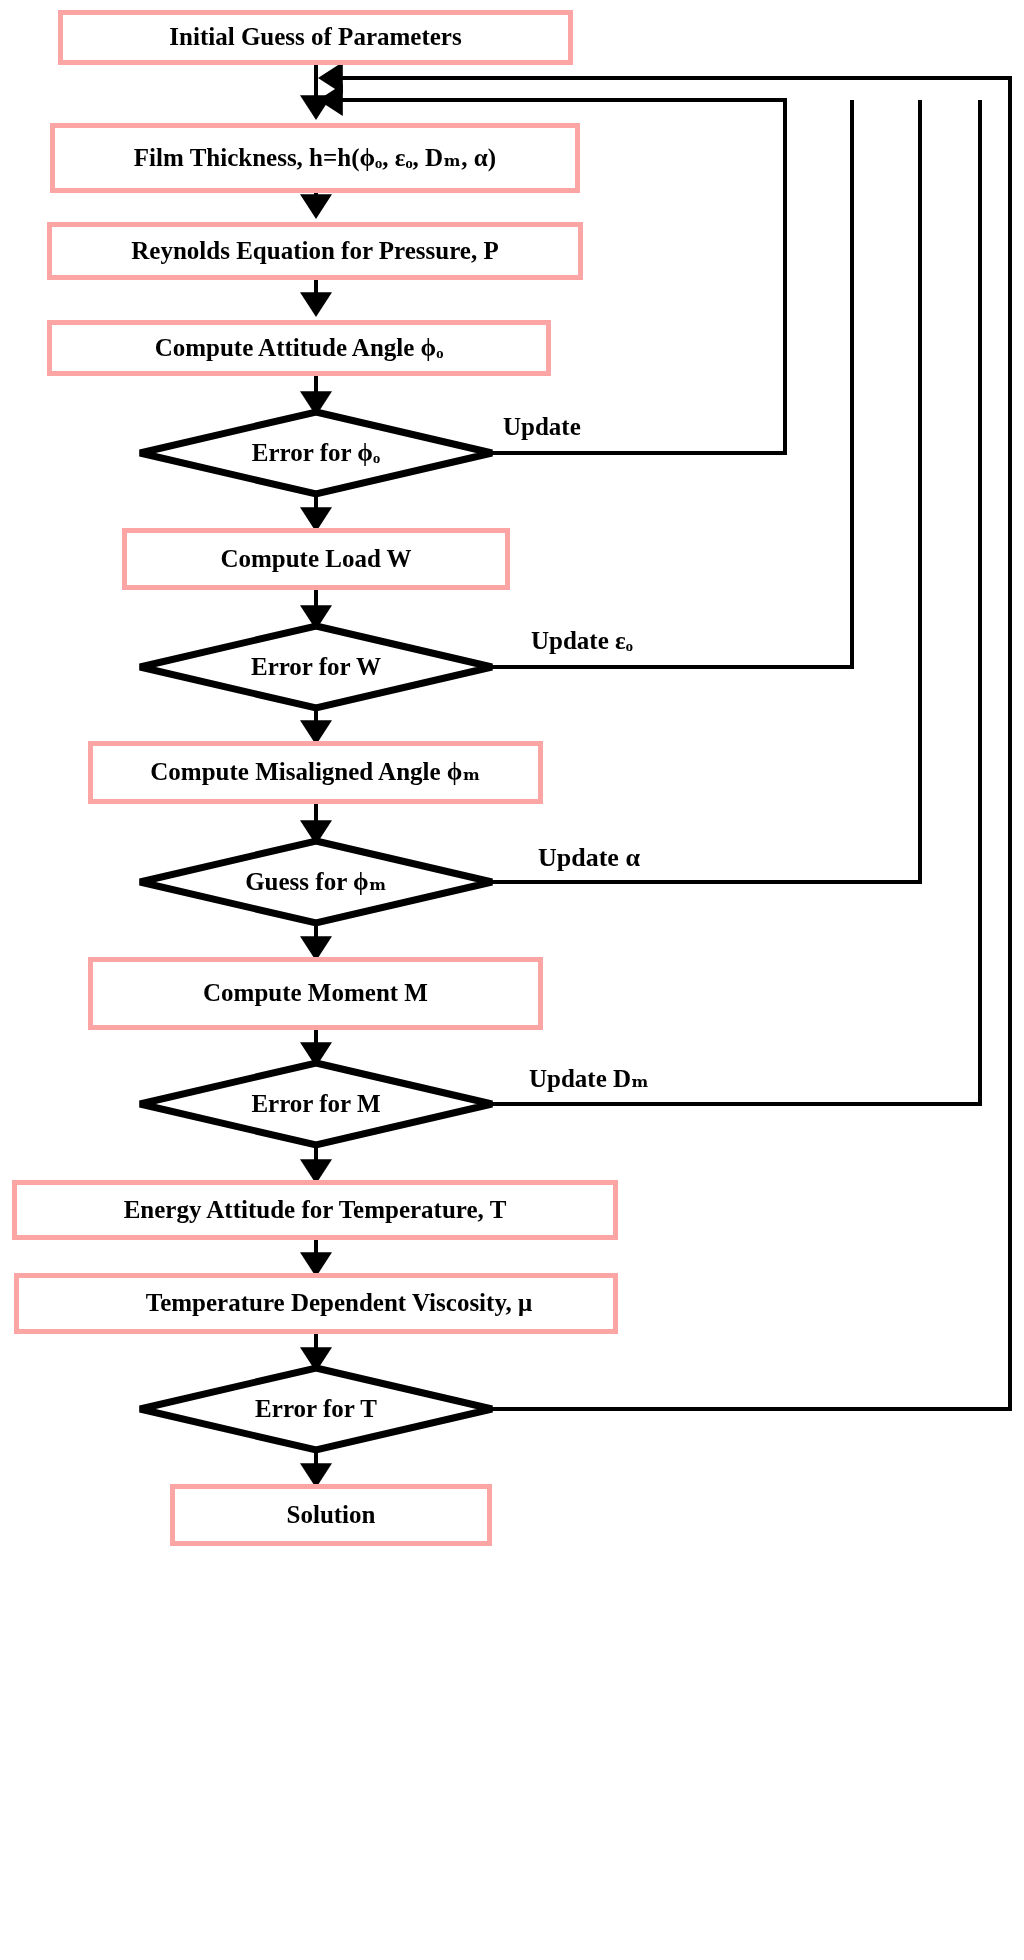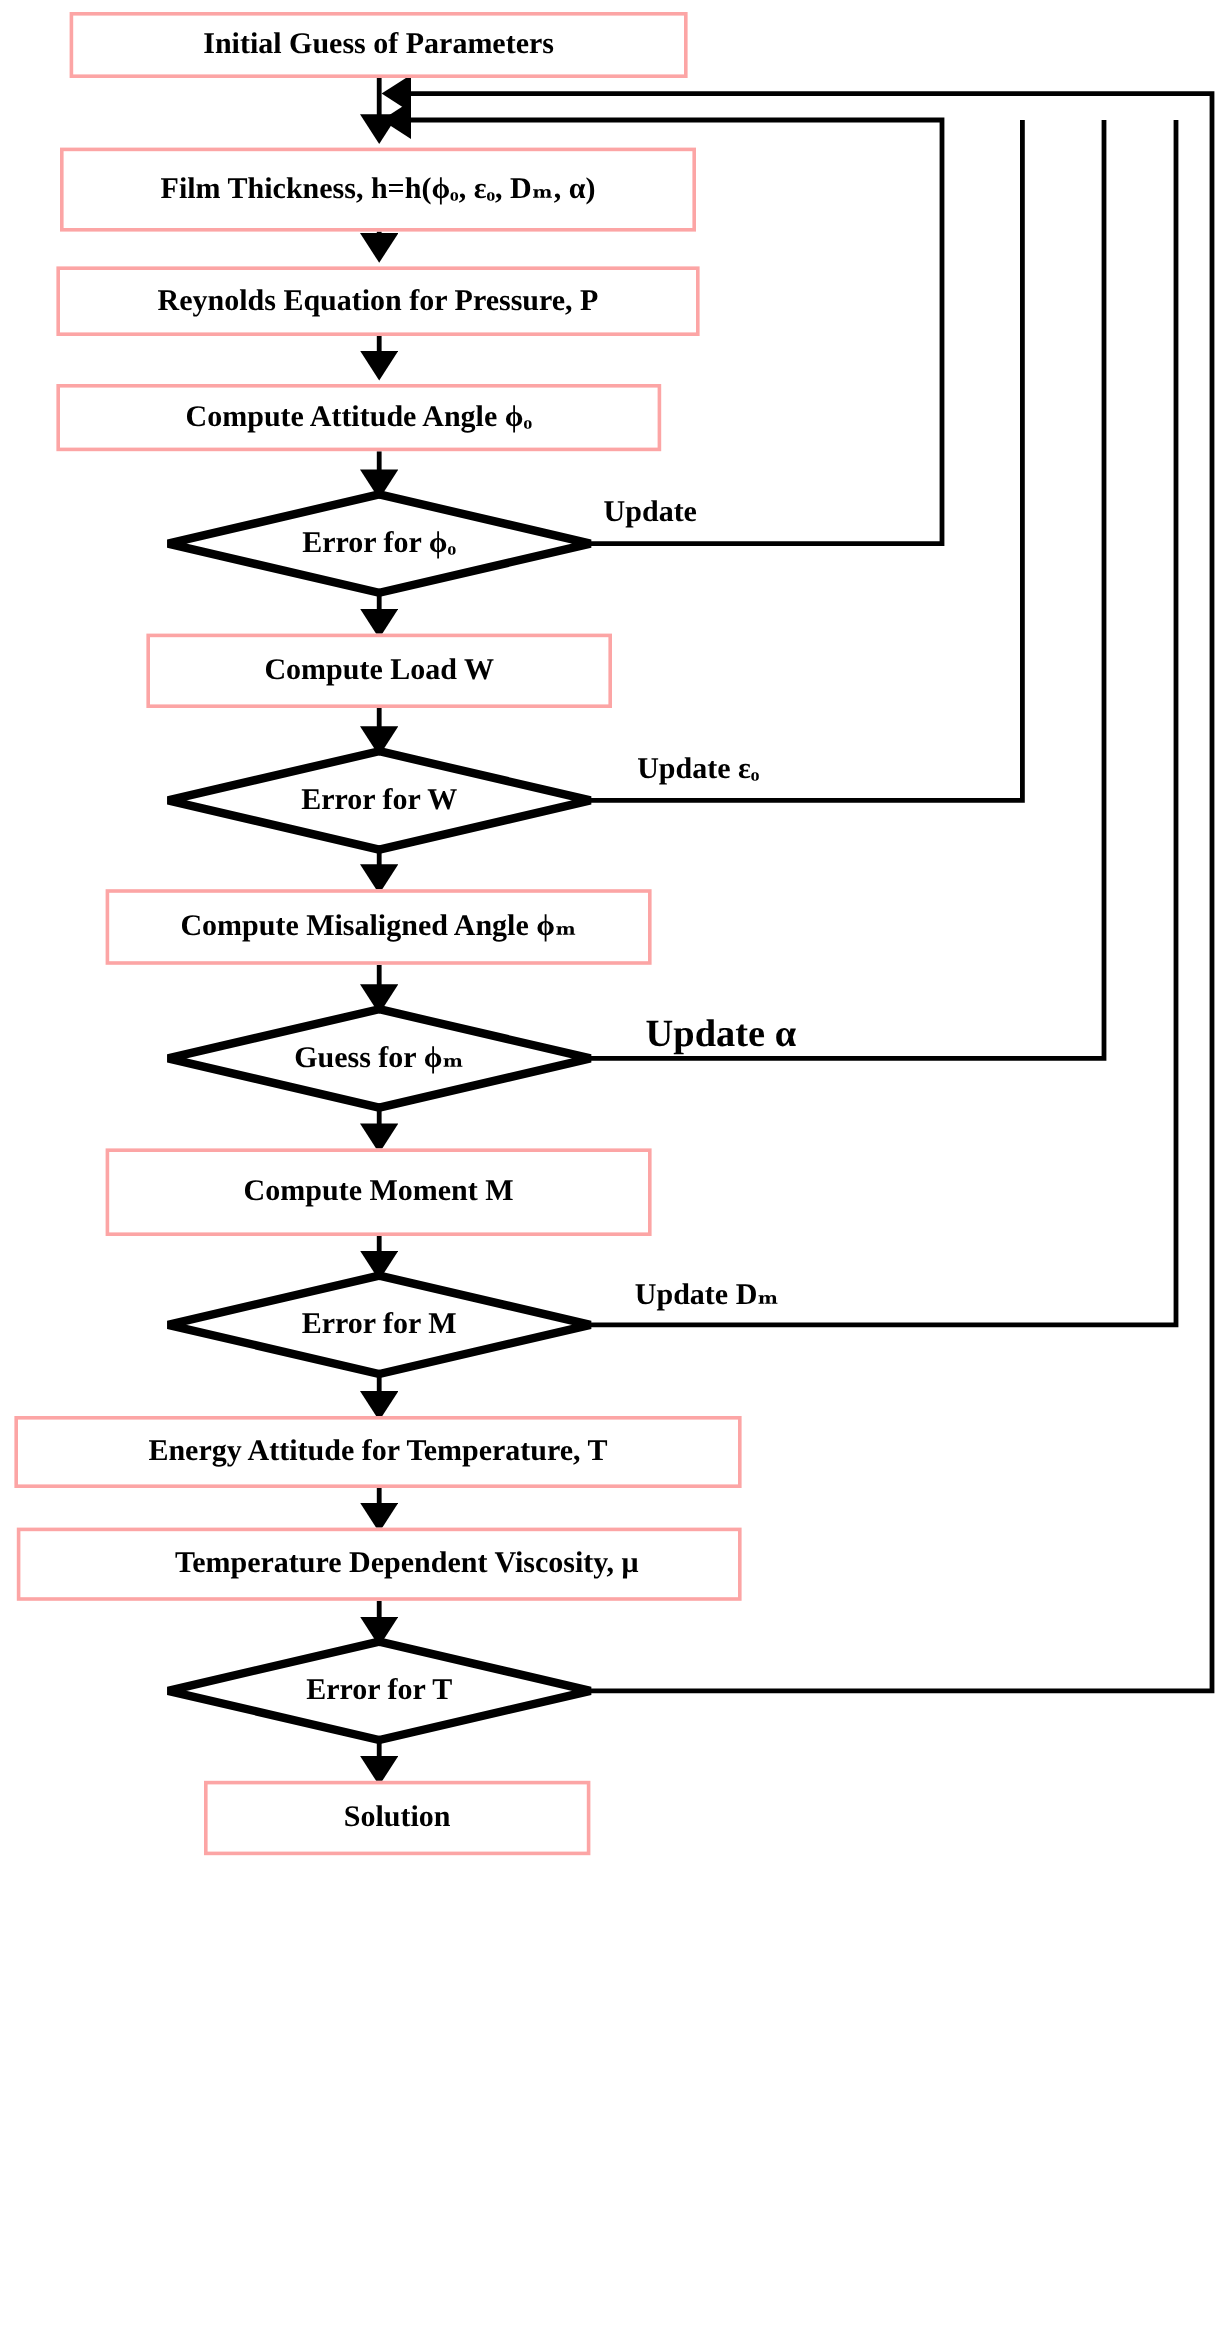--- a/index.html
+++ b/index.html
@@ -26,21 +26,21 @@
     box-sizing:border-box;
     display:flex;
     align-items:center;
     justify-content:center;
     text-align:center;
     font-weight:bold;
     line-height:1.05;
     color:#000;
   }
   .proc{
-    border:3px solid #fca5a5;
+    border:5px solid #fca5a5;
     background:#ffffff;
   }
   .dec{
     background:transparent;
     border:none;
   }
   .dec .dectext{
     position:relative;
     z-index:3;
   }
@@ -161,17 +161,17 @@
   </div>
 
   <div class="node proc" style="left:170px; top:1484px; width:322px; height:62px; font-size:25px;">
     <span class="nodelabel">Solution</span>
   </div>
 
   <div class="edgelabel" style="left:500px; top:413px; font-size:25px;">Update</div>
 
   <div class="edgelabel" style="left:528px; top:627px; font-size:25px;">Update εₒ</div>
 
-  <div class="edgelabel" style="left:535px; top:843px; font-size:32px;">Update α</div>
+  <div class="edgelabel" style="left:535px; top:843px; font-size:26px;">Update α</div>
 
   <div class="edgelabel" style="left:526px; top:1064px; font-size:25px;">Update Dₘ</div>
 
 </div>
 
 </body></html>

